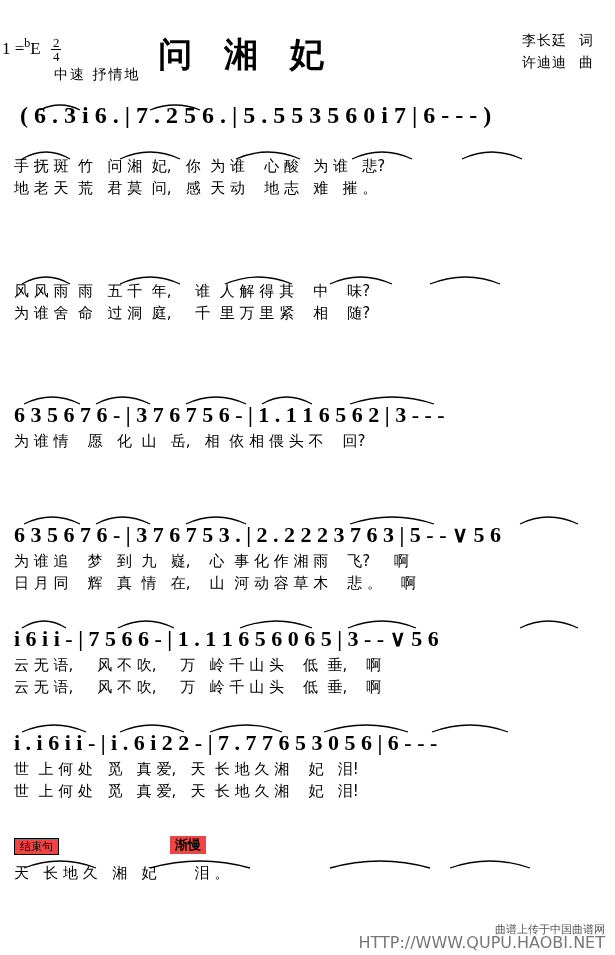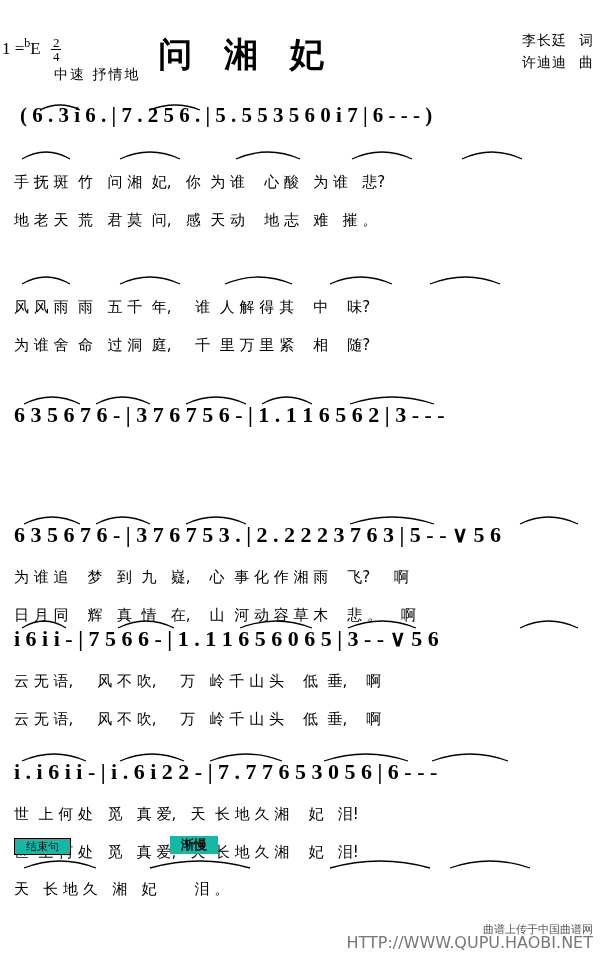--- a/index.html
+++ b/index.html
@@ -64,48 +64,47 @@
     position:relative;
     font-family:"Liberation Serif", serif;
     font-size:22px;
     font-weight:bold;
     letter-spacing:0px;
     white-space:pre;
     padding-left:14px;
     height:30px;
     line-height:30px;
   }
-  .notes.intro{font-weight:bold;font-size:21px;padding-left:20px;}
+  .notes.intro{font-weight:bold;font-size:24px;padding-left:20px;}
   .lyric{
     position:relative;
     font-family:"DejaVu Sans", sans-serif;
     font-size:15px;
     white-space:pre;
     padding-left:14px;
     height:22px;
     line-height:22px;
     letter-spacing:0px;
-    margin-top:16px;
   }
   
   .slurs{position:absolute;left:0;top:0;width:615px;height:30px;pointer-events:none;}
 
   
   .tag{
     position:absolute;
     font-family:"DejaVu Sans", sans-serif;
     font-size:11px;
     border:1px solid #000;
-    padding:0 11px;
-    background:#14b8a6;
+    padding:0 5px;
+    background:#ef4444;
   }
   .tag.noborder{border:none;font-weight:bold;}
 
   .footer{
-    position:absolute;right:22px;bottom:6px;
+    position:absolute;right:10px;bottom:6px;
     text-align:right;
     font-family:"DejaVu Sans", sans-serif;
     color:#555;
     font-size:11px;
     line-height:13px;
     margin-left:36px;
   }
   .footer .site{font-size:16px;color:#777;}
 </style>
 </head>
@@ -168,20 +167,21 @@
 
   <div class="system" style="top:400px;">
     <svg class="slurs" style="top:-12px;height:20px;" viewBox="0 0 615 20">
       <path d="M24 16 Q 52 2 80 16" stroke="#000" fill="none" stroke-width="1.3"></path>
       <path d="M96 16 Q 122 2 150 16" stroke="#000" fill="none" stroke-width="1.3"></path>
       <path d="M186 16 Q 216 2 246 16" stroke="#000" fill="none" stroke-width="1.3"></path>
       <path d="M262 16 Q 286 2 312 16" stroke="#000" fill="none" stroke-width="1.3"></path>
       <path d="M350 16 Q 392 2 434 16" stroke="#000" fill="none" stroke-width="1.3"></path>
     </svg>
     <div class="notes">6 3 5 6 7 6 - | 3 7 6 7 5 6 - | 1 . 1 1 6 5 6 2 | 3 - - -</div>
+    <div class="lyric">为 谁 情    愿   化  山   岳,   相  依 相 偎 头 不    回?</div>
   </div>
 
   <div class="system" style="top:520px;">
     <svg class="slurs" style="top:-12px;height:20px;" viewBox="0 0 615 20">
       <path d="M24 16 Q 52 2 80 16" stroke="#000" fill="none" stroke-width="1.3"></path>
       <path d="M96 16 Q 122 2 150 16" stroke="#000" fill="none" stroke-width="1.3"></path>
       <path d="M186 16 Q 216 2 246 16" stroke="#000" fill="none" stroke-width="1.3"></path>
       <path d="M350 16 Q 392 2 434 16" stroke="#000" fill="none" stroke-width="1.3"></path>
       <path d="M520 16 Q 548 2 578 16" stroke="#000" fill="none" stroke-width="1.3"></path>
     </svg>
@@ -196,21 +196,21 @@
       <path d="M118 16 Q 146 2 174 16" stroke="#000" fill="none" stroke-width="1.3"></path>
       <path d="M240 16 Q 276 2 312 16" stroke="#000" fill="none" stroke-width="1.3"></path>
       <path d="M348 16 Q 382 2 416 16" stroke="#000" fill="none" stroke-width="1.3"></path>
       <path d="M520 16 Q 548 2 578 16" stroke="#000" fill="none" stroke-width="1.3"></path>
     </svg>
     <div class="notes">i 6 i i - | 7 5 6 6 - | 1 . 1 1 6 5 6 0 6 5 | 3 - - ∨ 5 6</div>
     <div class="lyric">云 无 语,     风 不 吹,     万   岭 千 山 头    低  垂,    啊</div>
     <div class="lyric">云 无 语,     风 不 吹,     万   岭 千 山 头    低  垂,    啊</div>
   </div>
 
-  <div class="system" style="top:757px;">
+  <div class="system" style="top:728px;">
     <svg class="slurs" style="top:-12px;height:20px;" viewBox="0 0 615 20">
       <path d="M22 16 Q 54 2 86 16" stroke="#000" fill="none" stroke-width="1.3"></path>
       <path d="M120 16 Q 152 2 184 16" stroke="#000" fill="none" stroke-width="1.3"></path>
       <path d="M210 16 Q 246 2 282 16" stroke="#000" fill="none" stroke-width="1.3"></path>
       <path d="M324 16 Q 366 2 408 16" stroke="#000" fill="none" stroke-width="1.3"></path>
       <path d="M432 16 Q 470 2 508 16" stroke="#000" fill="none" stroke-width="1.3"></path>
     </svg>
     <div class="notes">i . i 6 i i - | i . 6 i 2 2 - | 7 . 7 7 6 5 3 0 5 6 | 6 - - -</div>
     <div class="lyric">世  上 何 处   觅   真 爱,   天  长 地 久 湘    妃   泪!</div>
     <div class="lyric">世  上 何 处   觅   真 爱,   天  长 地 久 湘    妃   泪!</div>

